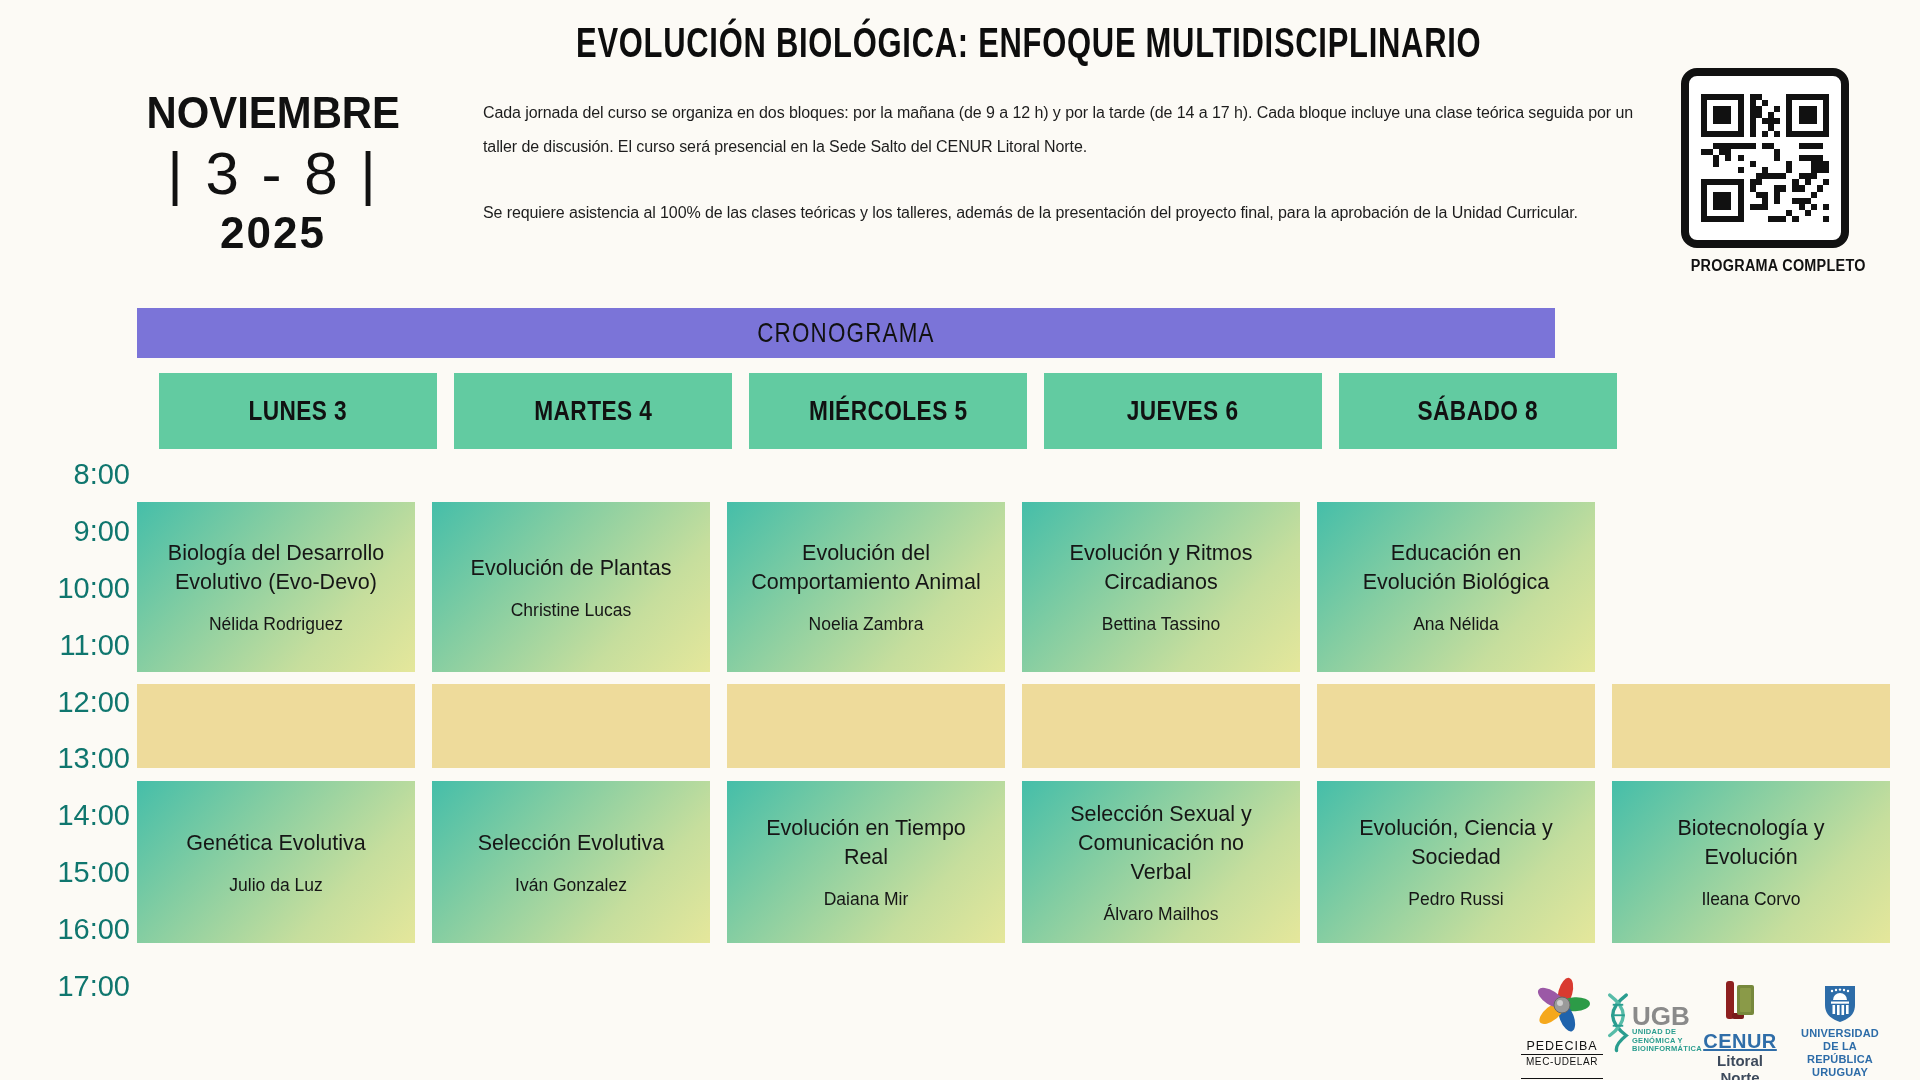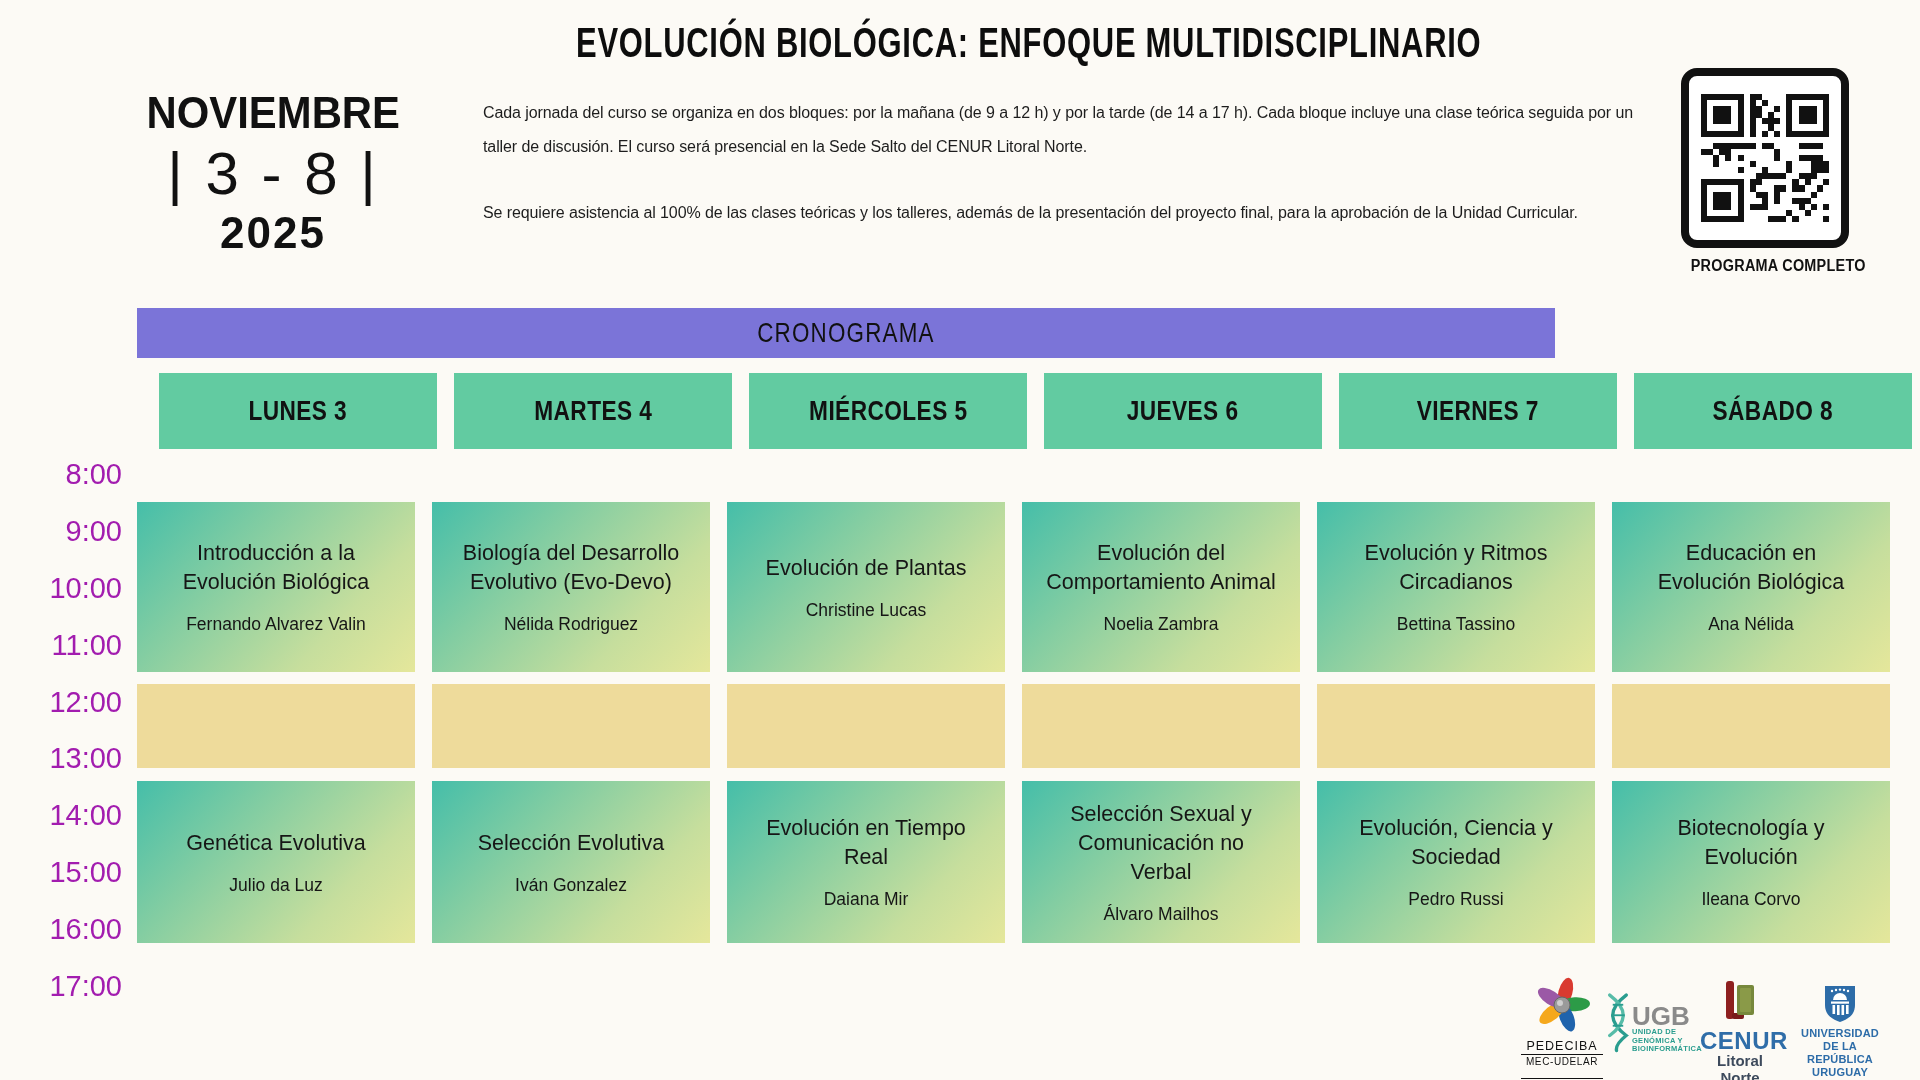--- a/index.html
+++ b/index.html
@@ -47,36 +47,36 @@
 
   .session{background:linear-gradient(133deg,#45BEA9 0%,#83CDA2 34%,#C6DE9D 72%,#E5E79B 100%);
            display:flex;flex-direction:column;align-items:center;justify-content:center;
            gap:17px;padding:8px 6px;}
   .session .stitle{font-size:21.5px;line-height:29px;font-weight:400;text-align:center;
                    max-width:252px;color:#161616;}
   .session.narrow .stitle{max-width:205px;}
   .session .speaker{font-size:17.5px;font-weight:400;color:#161616;}
   .lunch{background:#EEDB9B;}
 
-  .times .t{position:absolute;left:8px;width:114px;text-align:right;font-size:29px;
-            font-weight:500;line-height:34px;color:#a21caf;}
+  .times .t{position:absolute;left:16px;width:114px;text-align:right;font-size:29px;
+            font-weight:500;line-height:34px;color:#0f766e;}
 
   
   .logo{position:absolute;text-align:center;}
   .pedeciba{left:1521px;top:976px;width:82px;}
   .pedeciba .pname{font-size:12.5px;letter-spacing:1px;border-bottom:1.5px solid #111;
                    padding-bottom:1px;margin-top:1px;}
   .pedeciba .psub{font-size:10px;letter-spacing:.6px;border-bottom:1.5px solid #111;
                   padding-bottom:11px;margin-top:1px;}
   .ugb{left:1606px;top:982px;width:96px;display:flex;align-items:flex-start;text-align:left;}
   .ugb .ugb-text{margin-left:2px;margin-top:22px;}
   .ugb .acr{font-size:26px;font-weight:700;color:#8A8A8A;line-height:24px;}
   .ugb .uline{font-size:7.5px;font-weight:700;color:#2A9D8F;line-height:8.5px;letter-spacing:.3px;}
   .cenur{left:1700px;top:980px;width:80px;}
-  .cenur .cname{font-size:24px;font-weight:800;color:#2F6DA8;letter-spacing:.5px;line-height:22px;margin-top:2px;}
+  .cenur .cname{font-size:20px;font-weight:800;color:#2F6DA8;letter-spacing:.5px;line-height:22px;margin-top:2px;text-decoration:underline;}
   .cenur .csub{font-size:15px;font-weight:700;color:#3D4A5C;line-height:17px;}
   .udelar{left:1790px;top:984px;width:100px;}
   .udelar .uline{font-size:11px;font-weight:700;color:#2D6CA8;line-height:13px;letter-spacing:.2px;}
   .udelar svg{display:block;margin:0 auto 3px auto;}
 </style>
 </head>
 <body>
 
 <div class="page">
 
@@ -315,45 +315,38 @@
     <div class="colcell day">
         <span>MARTES 4</span>
       </div>
     <div class="colcell day">
         <span>MIÉRCOLES 5</span>
       </div>
     <div class="colcell day">
         <span>JUEVES 6</span>
       </div>
     <div class="colcell day">
-        <span>VIERNES 7</span>
-      </div>
-    <div class="colcell day">
         <span>SÁBADO 8</span>
       </div>
   </div>
 
   <div class="times">
     <div class="t" style="top:457px">8:00</div>
     <div class="t" style="top:514px">9:00</div>
     <div class="t" style="top:571px">10:00</div>
     <div class="t" style="top:628px">11:00</div>
     <div class="t" style="top:685px">12:00</div>
     <div class="t" style="top:741px">13:00</div>
     <div class="t" style="top:798px">14:00</div>
     <div class="t" style="top:855px">15:00</div>
     <div class="t" style="top:912px">16:00</div>
     <div class="t" style="top:969px">17:00</div>
   </div>
 
   <div class="grid-row morning-row">
-    <div class="colcell session">
-      <div class="stitle">Introducción a la Evolución Biológica</div>
-      <div class="speaker">Fernando Alvarez Valin</div>
-    </div>
     <div class="colcell session">
       <div class="stitle">Biología del Desarrollo Evolutivo (Evo-Devo)</div>
       <div class="speaker">Nélida Rodriguez</div>
     </div>
     <div class="colcell session">
       <div class="stitle">Evolución de Plantas</div>
       <div class="speaker">Christine Lucas</div>
     </div>
     <div class="colcell session">
       <div class="stitle">Evolución del Comportamiento Animal</div>

